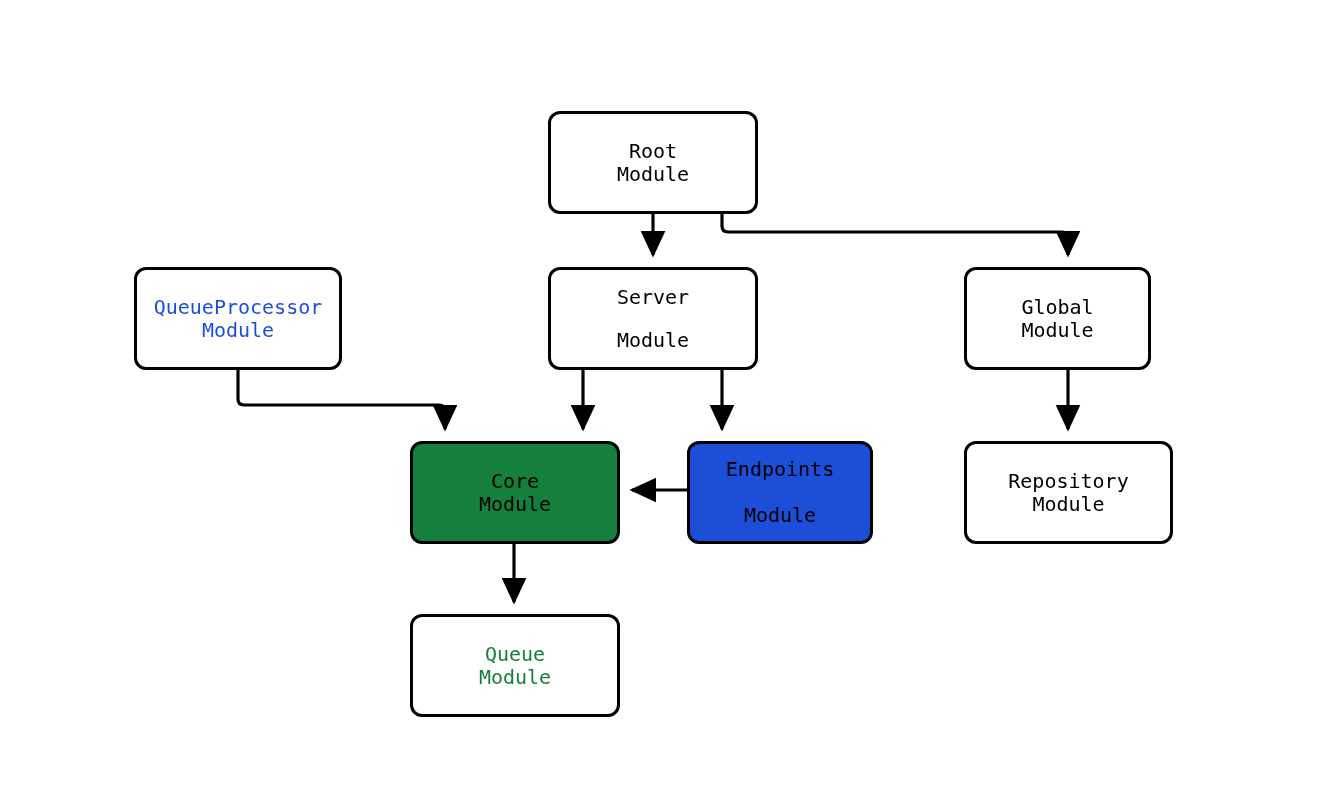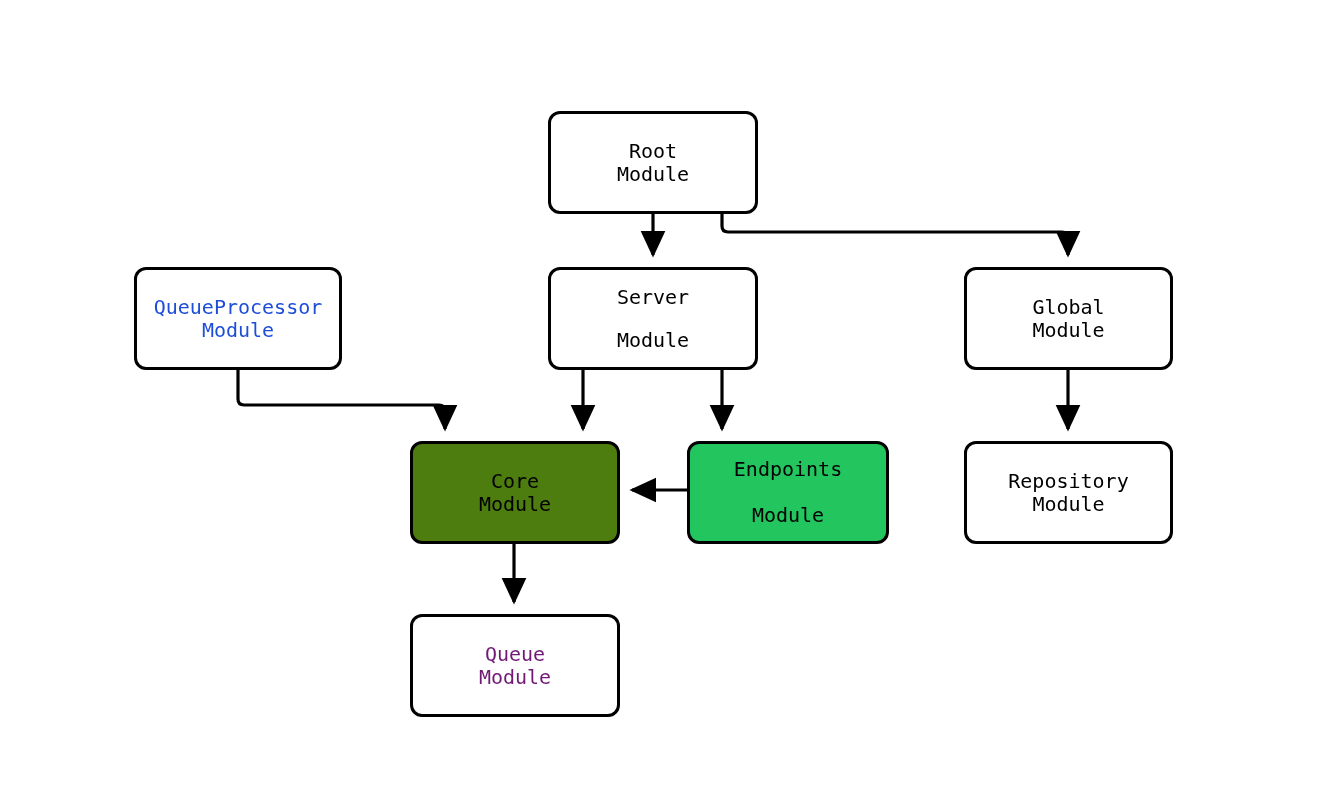--- a/index.html
+++ b/index.html
@@ -84,38 +84,38 @@
   <div class="node" style="left: 134px; top: 267px; width: 208px; height: 103px; background: rgb(255, 255, 255); border-color: rgb(0, 0, 0); color: #1d4ed8;">
     <span class="node-line">QueueProcessor</span>
     <span class="node-line">Module</span>
   </div>
 
   <div class="node" style="left: 548px; top: 267px; width: 210px; height: 103px; background: rgb(255, 255, 255); border-color: rgb(0, 0, 0); color: rgb(0, 0, 0); gap: 20px;">
     <span class="node-line">Server</span>
     <span class="node-line">Module</span>
   </div>
 
-  <div class="node" style="left: 964px; top: 267px; width: 209px; height: 103px; background: rgb(255, 255, 255); border-color: rgb(0, 0, 0); color: rgb(0, 0, 0);">
+  <div class="node" style="left: 964px; top: 267px; width: 187px; height: 103px; background: rgb(255, 255, 255); border-color: rgb(0, 0, 0); color: rgb(0, 0, 0);">
     <span class="node-line">Global</span>
     <span class="node-line">Module</span>
   </div>
 
-  <div class="node" style="left: 410px; top: 441px; width: 210px; height: 103px; background: #4d7c0f; border-color: rgb(0, 0, 0); color: rgb(0, 0, 0);">
+  <div class="node" style="left: 410px; top: 441px; width: 210px; height: 103px; background: #15803d; border-color: rgb(0, 0, 0); color: rgb(0, 0, 0);">
     <span class="node-line">Core</span>
     <span class="node-line">Module</span>
   </div>
 
-  <div class="node" style="left: 687px; top: 441px; width: 202px; height: 103px; background: #22c55e; border-color: rgb(0, 0, 0); color: rgb(0, 0, 0); gap: 23px;">
+  <div class="node" style="left: 687px; top: 441px; width: 186px; height: 103px; background: #1d4ed8; border-color: rgb(0, 0, 0); color: rgb(0, 0, 0); gap: 23px;">
     <span class="node-line">Endpoints</span>
     <span class="node-line">Module</span>
   </div>
 
   <div class="node" style="left: 964px; top: 441px; width: 209px; height: 103px; background: rgb(255, 255, 255); border-color: rgb(0, 0, 0); color: rgb(0, 0, 0);">
     <span class="node-line">Repository</span>
     <span class="node-line">Module</span>
   </div>
 
-  <div class="node" style="left: 410px; top: 614px; width: 210px; height: 103px; background: rgb(255, 255, 255); border-color: rgb(0, 0, 0); color: #701a75;">
+  <div class="node" style="left: 410px; top: 614px; width: 210px; height: 103px; background: rgb(255, 255, 255); border-color: rgb(0, 0, 0); color: #15803d;">
     <span class="node-line">Queue</span>
     <span class="node-line">Module</span>
   </div>
 
 </div>
 
 </body></html>

